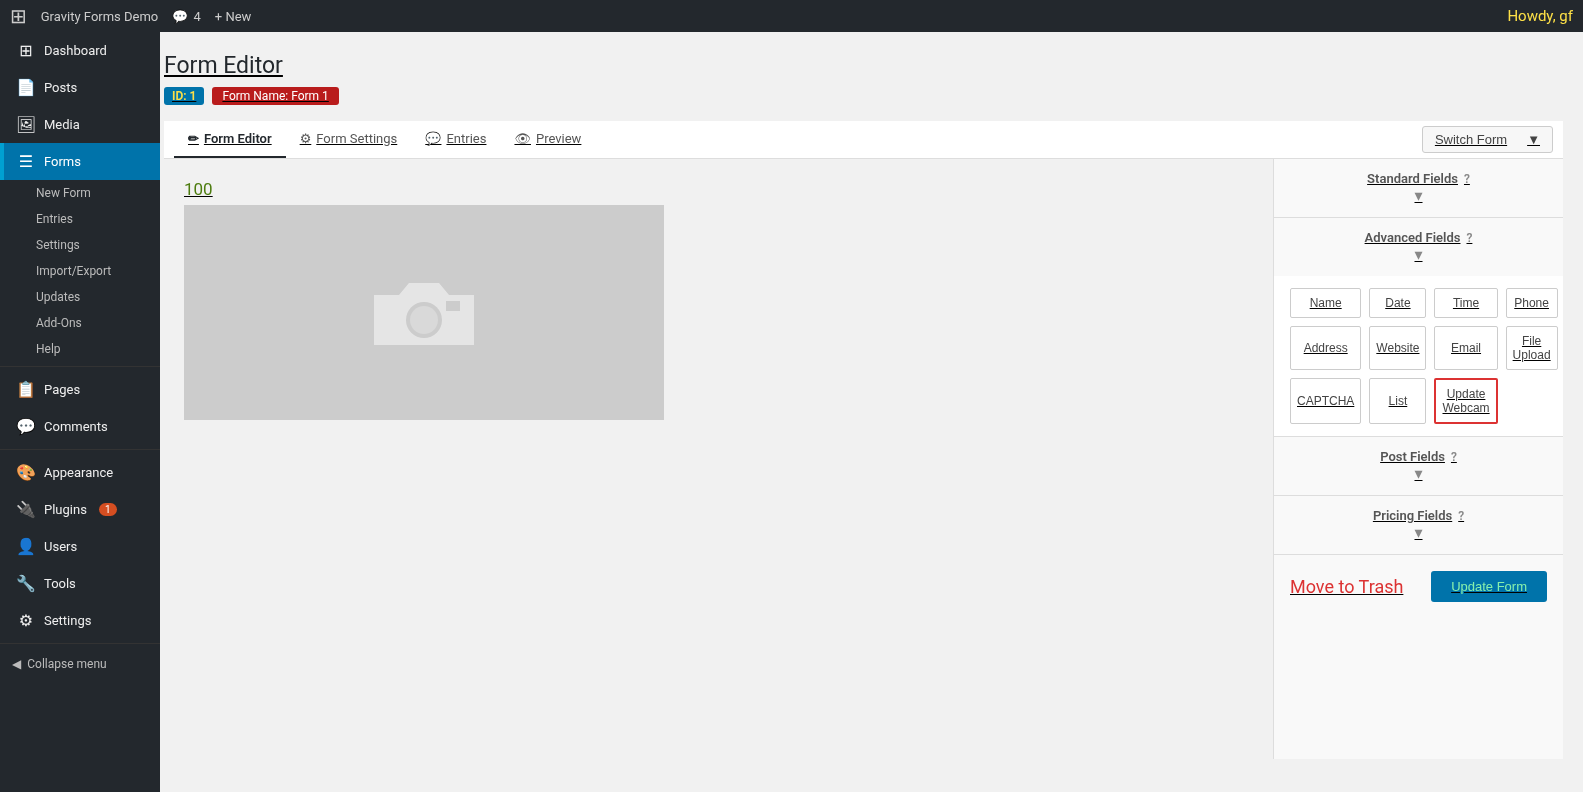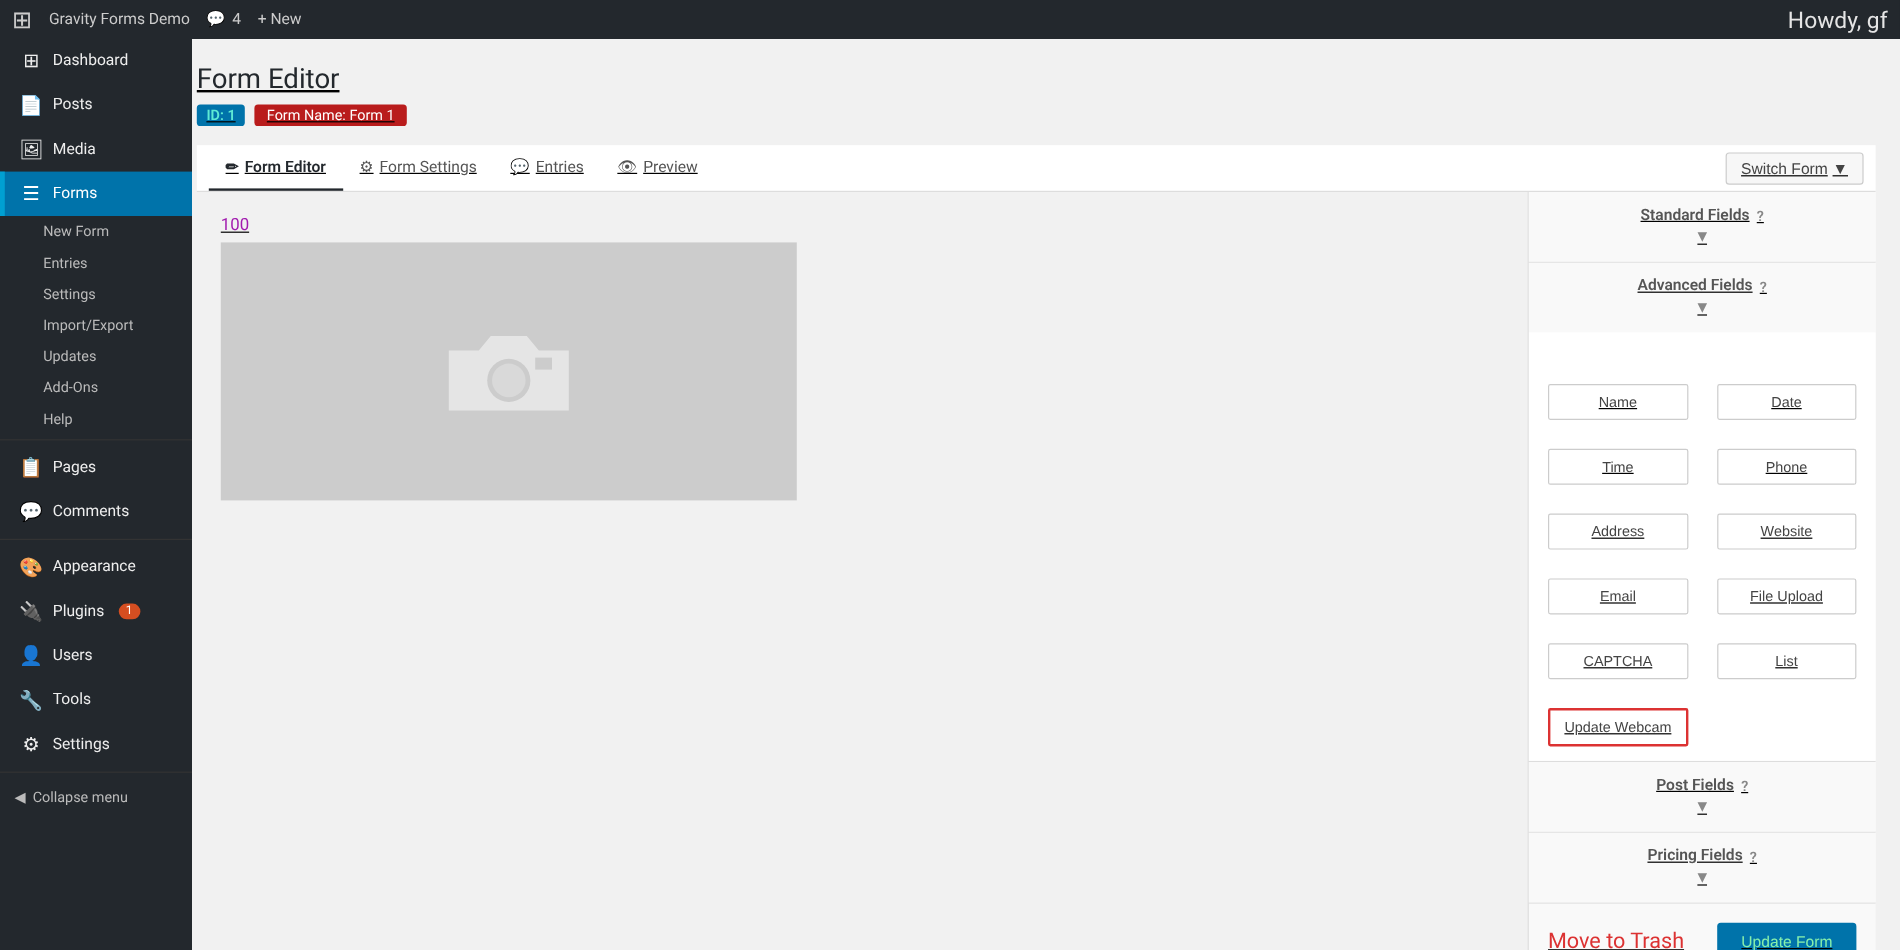--- a/index.html
+++ b/index.html
@@ -13,21 +13,21 @@
       align-items: center;
       padding: 0 10px;
       color: #ccc;
       gap: 16px;
       position: fixed;
       top: 0; left: 0; right: 0;
       z-index: 1000;
     }
     .adminbar-left { display: flex; align-items: center; gap: 14px; flex: 1; }
     .adminbar-item { color: #ccc; font-size: 13px; display: flex; align-items: center; gap: 5px; cursor: pointer; }
-    .adminbar-right { color: #e5e5e5; font-size: 19px; }
+    .adminbar-right { color: #fde047; font-size: 15px; }
     .wp-logo { color: #ccc; font-size: 20px; }
 
     
     .layout { display: flex; margin-top: 32px; min-height: calc(100vh - 32px); }
 
     
     #adminmenu {
       width: 160px;
       background: #23282d;
       flex-shrink: 0;
@@ -60,21 +60,21 @@
     #main-content {
       flex: 1;
       padding: 20px 20px 20px 4px;
       background: #f1f1f1;
       overflow-y: auto;
       text-decoration: underline;
     }
 
     .page-title { font-size: 23px; font-weight: 400; color: #23282d; margin-bottom: 8px; }
     .form-meta { display: flex; align-items: center; gap: 8px; margin-bottom: 16px; }
-    .badge-id { background: #0073aa; color: #5eead4; padding: 2px 8px; border-radius: 3px; font-size: 12px; font-weight: 600; text-align: right; }
+    .badge-id { background: #0073aa; color: #fde047; padding: 2px 8px; border-radius: 3px; font-size: 12px; font-weight: 600; text-align: right; }
     .badge-name { background: #b91c1c; color: #fff; padding: 2px 10px; border-radius: 3px; font-size: 12px; }
 
     
     .tab-nav {
       background: #fff;
       border-bottom: 1px solid #ddd;
       display: flex;
       align-items: center;
       padding: 0 10px;
       margin-bottom: 0;
@@ -94,35 +94,35 @@
     .tab-nav-right { margin-left: auto; }
     .switch-form-btn {
       background: #f7f7f7;
       border: 1px solid #ccc;
       padding: 5px 12px;
       font-size: 13px;
       cursor: pointer;
       border-radius: 3px;
       display: flex;
       align-items: center;
-      gap: 4px;
+      gap: 20px;
       color: #444;
     }
 
     
     .editor-layout { display: flex; gap: 0; margin-top: 0; }
     .form-canvas {
       flex: 1;
       padding: 20px;
       min-height: 600px;
     }
     .form-field-block {
       margin-bottom: 20px;
     }
-    .field-label { font-size: 14px; color: #a21caf; margin-bottom: 6px; }
+    .field-label { font-size: 17px; color: #4d7c0f; margin-bottom: 6px; }
     .field-image-placeholder {
       background: #ccc;
       width: 480px;
       height: 215px;
       display: flex;
       align-items: center;
       justify-content: center;
     }
     .camera-icon-svg { opacity: 0.5; }
 
@@ -142,21 +142,21 @@
       display: flex;
       align-items: center;
       justify-content: space-between;
       cursor: pointer;
       background: #f9f9f9;
       flex-direction: column;
     }
     .panel-section-title { font-size: 13px; font-weight: 600; color: #555; display: flex; align-items: center; gap: 6px; }
     .panel-toggle { color: #888; font-size: 16px; }
     .panel-section-body { padding: 12px 16px; background: #fff; }
-    .fields-grid { display: grid; grid-template-columns: 1fr 1fr; gap: 24px; margin-top: 31px; }
+    .fields-grid { display: grid; grid-template-columns: 1fr 1fr 1fr 1fr; gap: 8px; }
     .field-btn {
       border: 1px solid #ccc;
       background: #fff;
       padding: 7px 6px;
       text-align: center;
       cursor: pointer;
       font-size: 12px;
       color: #444;
       border-radius: 2px;
     }

